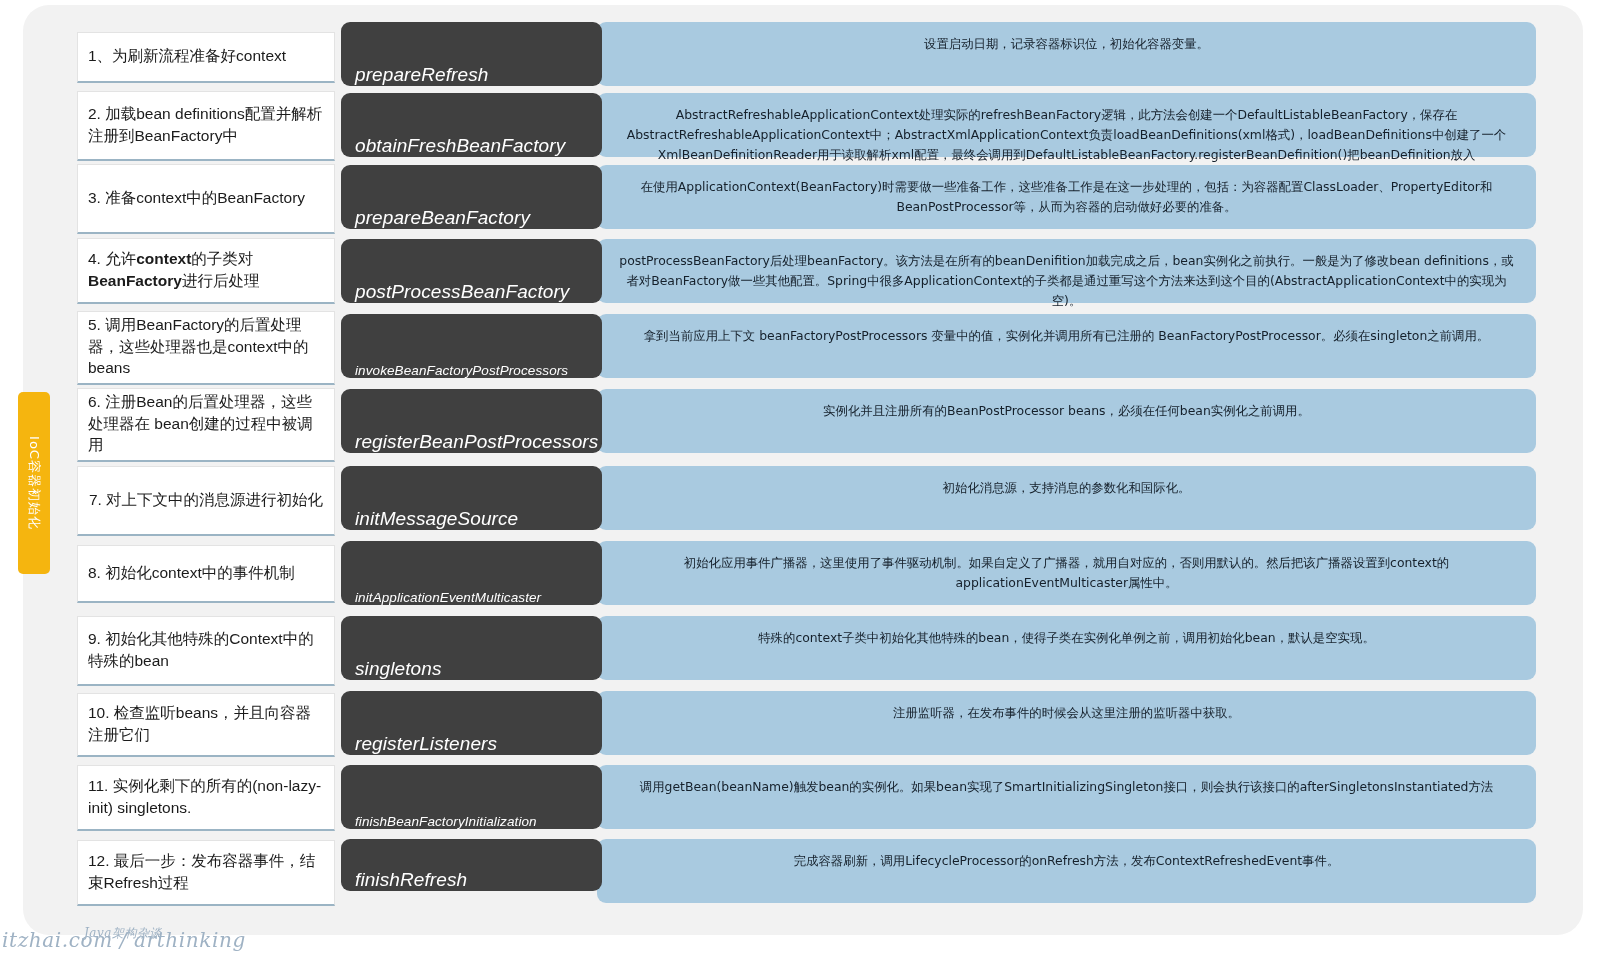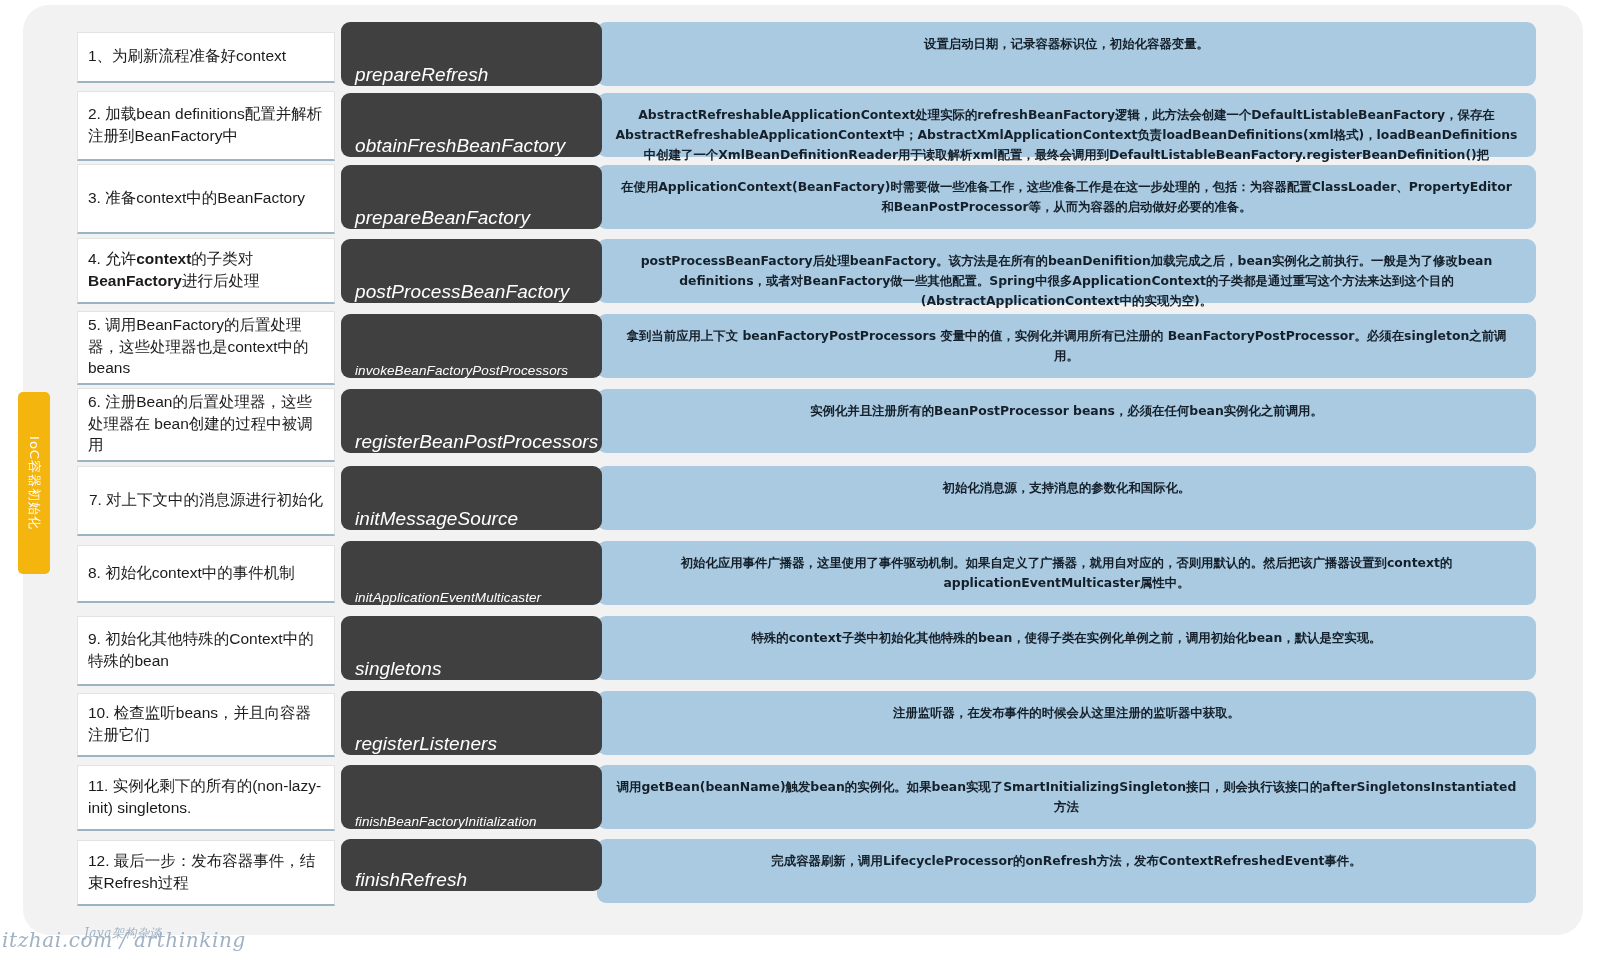--- a/index.html
+++ b/index.html
@@ -112,21 +112,20 @@
     left: 597px;
     width: 939px;
     background: #a9cae0;
     border-radius: 9px;
     box-sizing: border-box;
     display: flex;
     align-items: flex-start;
     justify-content: center;
     padding: 12px 18px 10px 18px;
     z-index: 1;
-    font-weight: bold;
   }
   .desc-text {
     color: #15202b;
     font-size: 12.4px;
     line-height: 1.62;
     text-align: center;
     font-family: "DejaVu Sans", sans-serif;
   }
 
   

